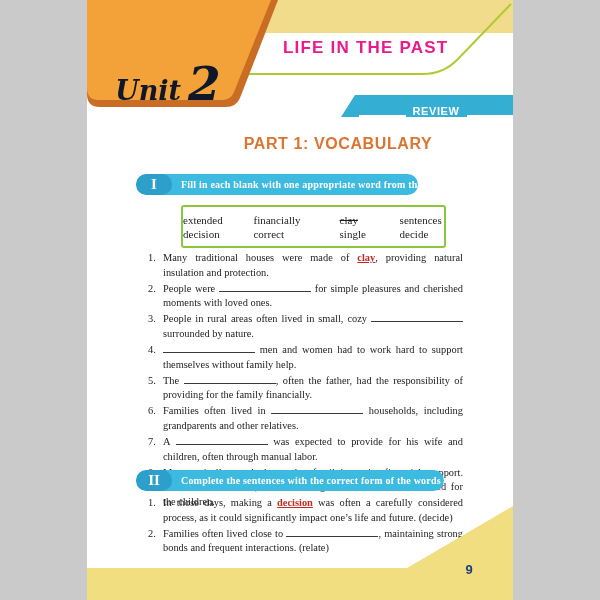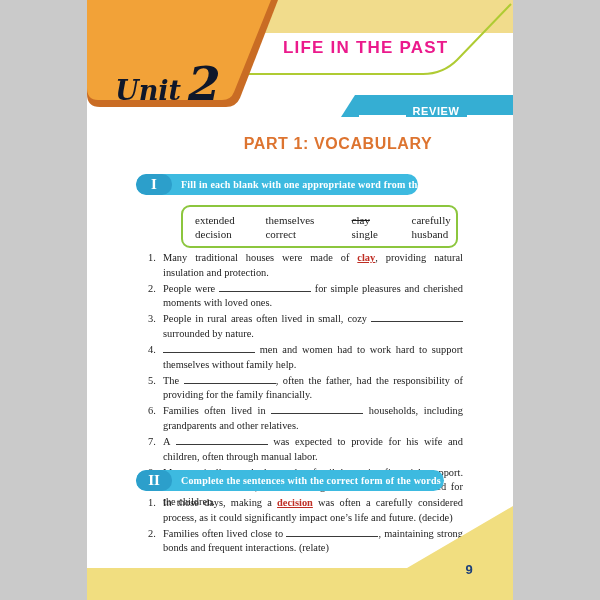--- a/index.html
+++ b/index.html
@@ -54,23 +54,23 @@
     color:#ffffff;font-family:"Liberation Serif", serif;font-weight:bold;font-size:15px;
     display:flex;align-items:center;justify-content:center;
   }
   .sec-text{
     color:#ffffff;font-family:"Liberation Serif", serif;font-weight:bold;font-size:10px;
     padding-left:9px;white-space:nowrap;letter-spacing:0.2px;
   }
   
   .word-box{
     position:absolute;left:94px;top:205px;width:261px;height:39px;
-    border:2px solid #8CC63E;border-radius:9px;
+    border:2px solid #8CC63E;border-radius:3px;
     display:grid;grid-template-columns:27% 33% 23% 17%;align-content:center;row-gap:2px;
-    padding-left:12px;font-size:11px;color:#1d1d1d;
+    font-size:11px;color:#1d1d1d;
   }
   .wb-cell{white-space:nowrap;}
   .wb-cell.struck{text-decoration:line-through;}
   
   .q-list{position:absolute;left:61px;width:315px;font-size:10.4px;color:#1c1c1c;}
   .list1{top:251px;}
   .list2{top:496px;}
   .q-item{display:flex;margin-bottom:1.5px;}
   .q-num{width:15px;flex:none;line-height:14.6px;}
   .q-body{flex:1;text-align:justify;line-height:14.6px;}
@@ -118,27 +118,27 @@
 
     <div class="part-title">PART 1: VOCABULARY</div>
 
     <div class="sec-banner sec1">
       <span class="sec-num">I</span>
       <span class="sec-text">Fill in each blank with one appropriate word from the box.</span>
     </div>
 
     <div class="word-box">
         <span class="wb-cell">extended</span>
-        <span class="wb-cell">themselves</span>
+        <span class="wb-cell">financially</span>
         <span class="wb-cell struck">clay</span>
-        <span class="wb-cell">carefully</span>
+        <span class="wb-cell">sentences</span>
         <span class="wb-cell">decision</span>
         <span class="wb-cell">correct</span>
         <span class="wb-cell">single</span>
-        <span class="wb-cell">husband</span>
+        <span class="wb-cell">decide</span>
       </div>
 
     <div class="q-list list1">
         <div class="q-item">
           <span class="q-num">1.</span>
           <span class="q-body">Many traditional houses were made of <span class="kw">clay</span>, providing natural insulation and protection.</span>
         </div>
         <div class="q-item">
           <span class="q-num">2.</span>
           <span class="q-body">People were <span class="blank"></span> for simple pleasures and cherished moments with loved ones.</span>

